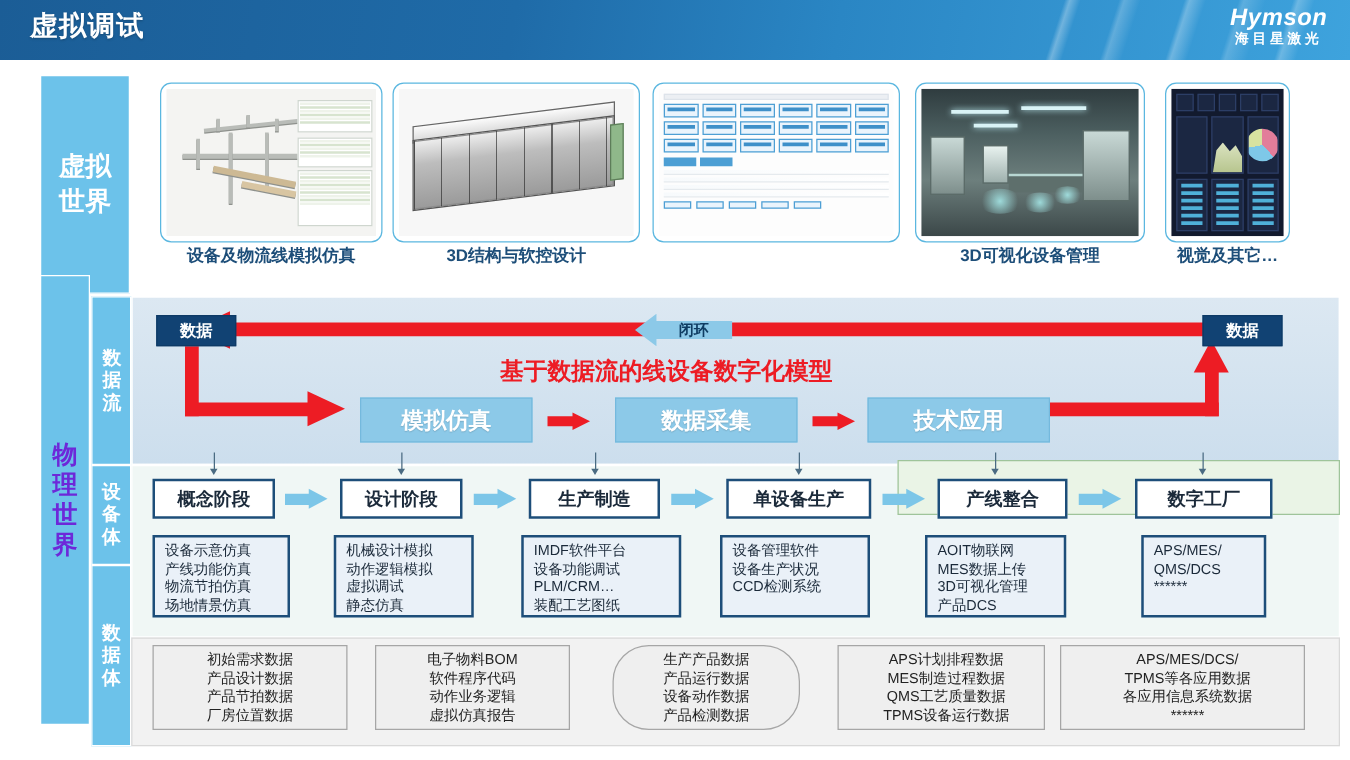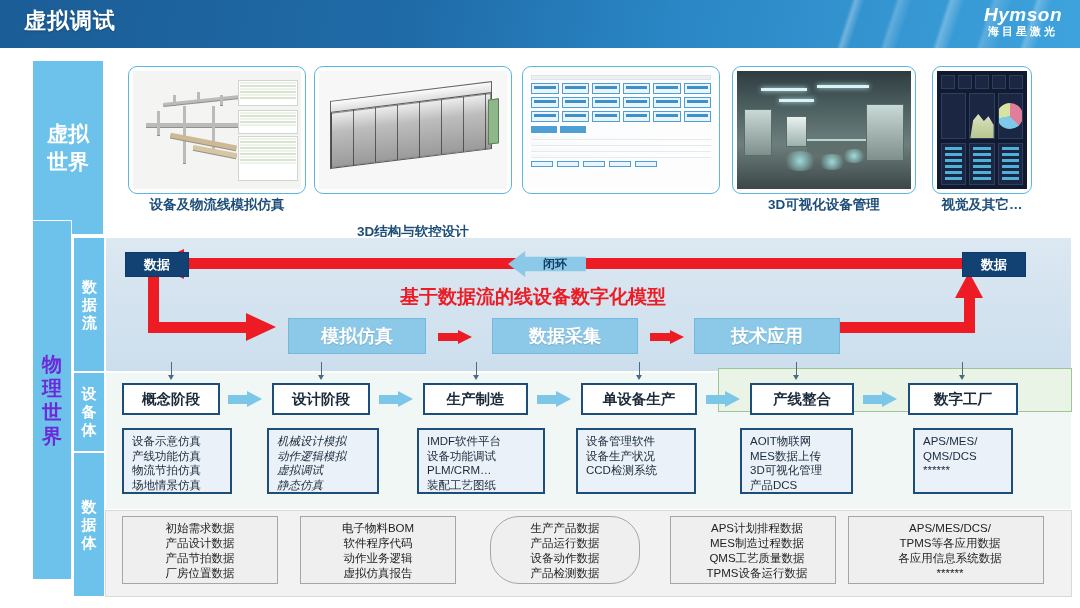--- a/index.html
+++ b/index.html
@@ -302,21 +302,21 @@
 
   <div class="thumb-card" style="left:190px; width:198px; height:128px;">
     <div class="thumb-inner">
       <div class="art-cad">
         <div class="top"></div>
         <div class="body"></div>
         <div class="green"></div>
       </div>
     </div>
   </div>
-  <div class="thumb-label" style="left:190px; width:198px;margin-top:27px;">3D结构与软控设计</div>
+  <div class="thumb-label" style="left:190px; width:198px;">3D结构与软控设计</div>
   <div class="down-arrow" style="left:281px;"></div>
 
   <div class="thumb-card" style="left:398px; width:198px; height:128px;">
     <div class="thumb-inner">
       <div class="art-dash">
         <div class="bar"></div>
         <div class="grid">
           <div class="cell"></div>
             <div class="cell"></div>
             <div class="cell"></div>
@@ -504,21 +504,21 @@
 <div class="blue-arrow" style="left:863px;">
     <div class="shaft"></div>
     <div class="head"></div>
   </div>
 <div class="stage" style="left:908px; width:110px;">数字工厂</div>
 
 <div class="detail" style="left:122px; width:110px; white-space:pre-line;">设备示意仿真
 产线功能仿真
 物流节拍仿真
 场地情景仿真</div>
-<div class="detail" style="left:267px; width:112px; white-space:pre-line;font-style:italic;">机械设计模拟
+<div class="detail" style="left:267px; width:112px; white-space:pre-line;">机械设计模拟
 动作逻辑模拟
 虚拟调试
 静态仿真</div>
 <div class="detail" style="left:417px; width:128px; white-space:pre-line;">IMDF软件平台
 设备功能调试
 PLM/CRM…
 装配工艺图纸</div>
 <div class="detail" style="left:576px; width:120px; white-space:pre-line;">设备管理软件
 设备生产状况
 CCD检测系统</div>

